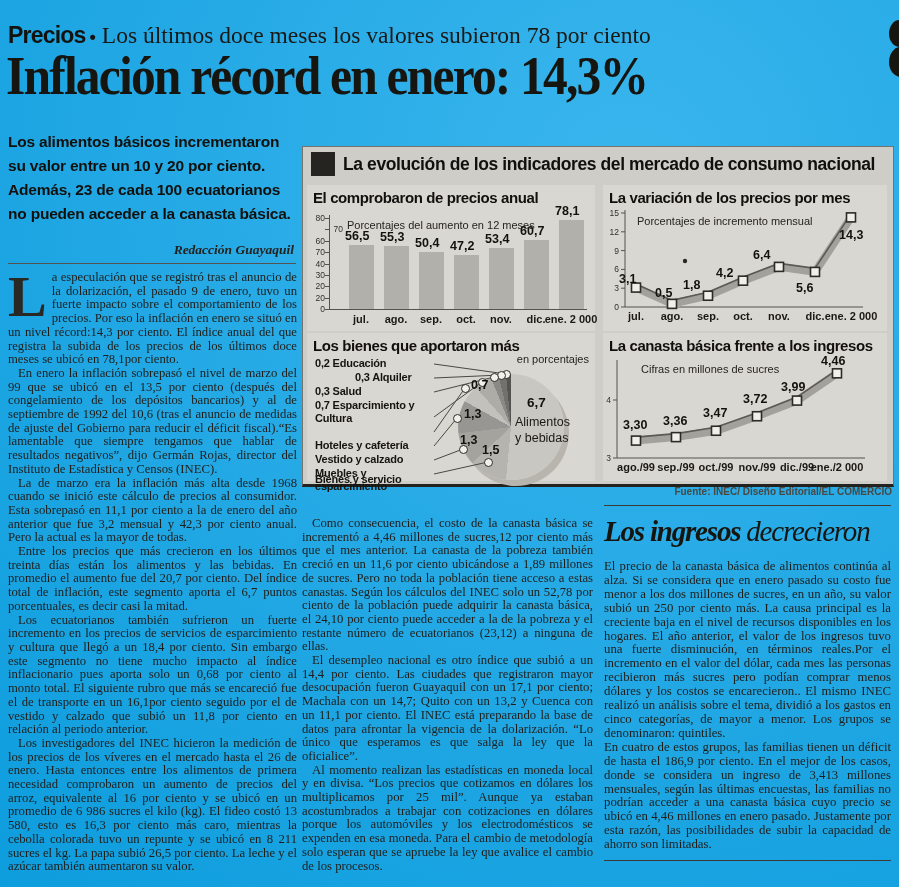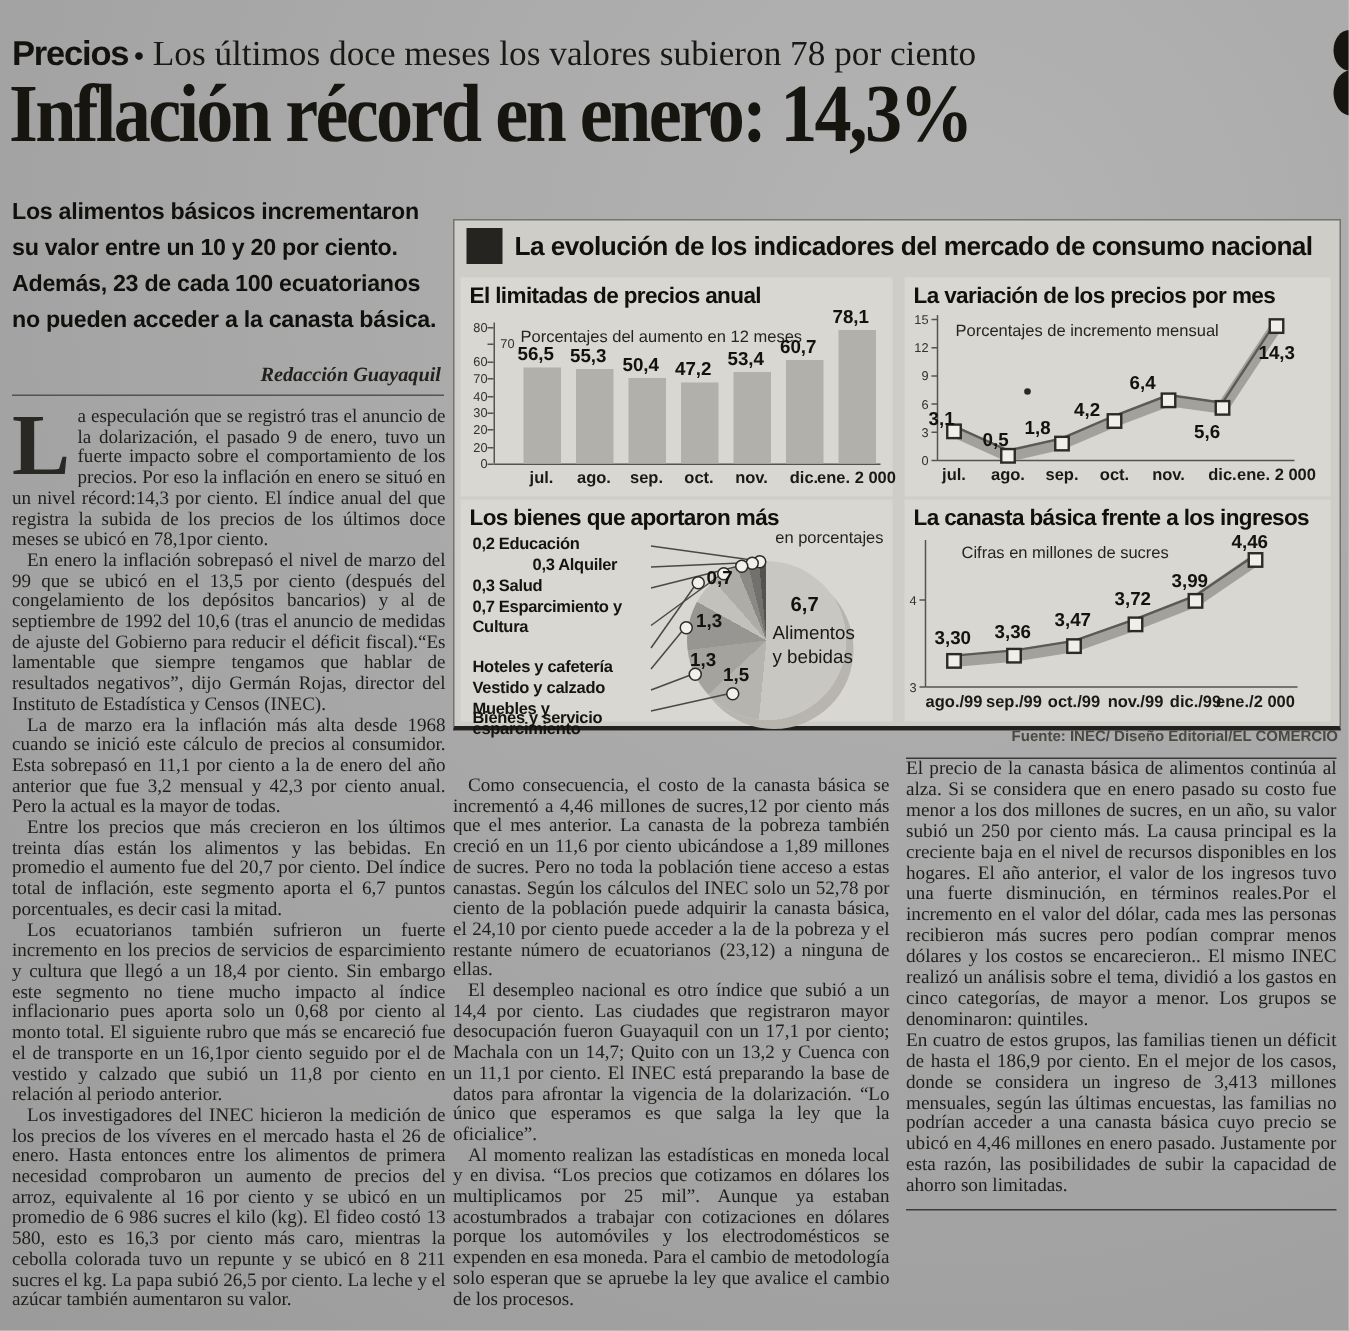--- a/index.html
+++ b/index.html
@@ -1,16 +1,16 @@
 <!DOCTYPE html>
 <html lang="es"><head>
 <meta charset="utf-8">
 <style>
   html,body{margin:0;padding:0;}
-  .page{position:relative;width:899px;height:887px;background:#a3a3a3;overflow:hidden;
+  .page{position:relative;width:899px;height:887px;background:#0ea5e9;overflow:hidden;
         font-family:"Liberation Serif",serif;color:#1d1b18;}
   .page::before{content:"";position:absolute;inset:0;
         background:radial-gradient(circle at 70% 20%,rgba(255,255,255,.18),rgba(0,0,0,.05));pointer-events:none;}
   
   .kicker{position:absolute;left:8px;top:22px;white-space:nowrap;}
   .kicker-section{font:bold 23px "Liberation Sans",sans-serif;letter-spacing:-.8px;color:#14120f;}
   .kicker-bullet{font:bold 18px "Liberation Sans",sans-serif;margin:0 6px 0 4px;color:#14120f;}
   .kicker-text{font:23.5px "Liberation Serif",serif;color:#1a1815;}
   .headline{position:absolute;left:6px;top:44px;margin:0;font:bold 55px "Liberation Serif",serif;
         letter-spacing:-2px;white-space:nowrap;transform:scaleX(.9);transform-origin:0 0;color:#17150f;}
@@ -93,21 +93,21 @@
       <p>Entre los precios que más crecieron en los últimos treinta días están los alimentos y las bebidas. En promedio el aumento fue del 20,7 por ciento. Del índice total de inflación, este segmento aporta el 6,7 puntos porcentuales, es decir casi la mitad.</p>
       <p>Los ecuatorianos también sufrieron un fuerte incremento en los precios de servicios de esparcimiento y cultura que llegó a un 18,4 por ciento. Sin embargo este segmento no tiene mucho impacto al índice inflacionario pues aporta solo un 0,68 por ciento al monto total. El siguiente rubro que más se encareció fue el de transporte en un 16,1por ciento seguido por el de vestido y calzado que subió un 11,8 por ciento en relación al periodo anterior.</p>
       <p>Los investigadores del INEC hicieron la medición de los precios de los víveres en el mercado hasta el 26 de enero. Hasta entonces entre los alimentos de primera necesidad comprobaron un aumento de precios del arroz, equivalente al 16 por ciento y se ubicó en un promedio de 6 986 sucres el kilo (kg). El fideo costó 13 580, esto es 16,3 por ciento más caro, mientras la cebolla colorada tuvo un repunte y se ubicó en 8 211 sucres el kg. La papa subió 26,5 por ciento. La leche y el azúcar también aumentaron su valor.</p>
     </div>
 
   <div class="infographic">
     <span class="ig-square"></span>
     <span class="ig-title">La evolución de los indicadores del mercado de consumo nacional</span>
 
     <div class="panel p1" id="panel-bar">
-      <div class="ptitle">El limitadas de precios anual</div>
+      <div class="ptitle">El comprobaron de precios anual</div>
       <div class="psub" style="left:40px;top:34px">Porcentajes del aumento en 12 meses</div>
     <div class="axis-v" style="left: 22px; top: 30px; height: 94px;"></div>
         <div class="axis-h" style="left: 22px; top: 124px; width: 258px;"></div>
         <div class="ytick" style="left: 2px; top: 119px;">0</div>
         <div class="tickdash" style="left: 18px; top: 124px;"></div>
         <div class="ytick" style="left: 2px; top: 107.625px;">20</div>
         <div class="tickdash" style="left: 18px; top: 112.625px;"></div>
         <div class="ytick" style="left: 2px; top: 96.25px;">20</div>
         <div class="tickdash" style="left: 18px; top: 101.25px;"></div>
         <div class="ytick" style="left: 2px; top: 84.875px;">30</div>
@@ -268,20 +268,21 @@
   <div class="ig-source">Fuente: INEC/ Diseño Editorial/EL COMERCIO</div>
 
   <div class="bodycol col2" id="col2-body">
       <p>Como consecuencia, el costo de la canasta básica se incrementó a 4,46 millones de sucres,12 por ciento más que el mes anterior. La canasta de la pobreza también creció en un 11,6 por ciento ubicándose a 1,89 millones de sucres. Pero no toda la población tiene acceso a estas canastas. Según los cálculos del INEC solo un 52,78 por ciento de la población puede adquirir la canasta básica, el 24,10 por ciento puede acceder a la de la pobreza y el restante número de ecuatorianos (23,12) a ninguna de ellas.</p>
       <p>El desempleo nacional es otro índice que subió a un 14,4 por ciento. Las ciudades que registraron mayor desocupación fueron Guayaquil con un 17,1 por ciento; Machala con un 14,7; Quito con un 13,2 y Cuenca con un 11,1 por ciento. El INEC está preparando la base de datos para afrontar la vigencia de la dolarización. “Lo único que esperamos es que salga la ley que la oficialice”.</p>
       <p>Al momento realizan las estadísticas en moneda local y en divisa. “Los precios que cotizamos en dólares los multiplicamos por 25 mil”. Aunque ya estaban acostumbrados a trabajar con cotizaciones en dólares porque los automóviles y los electrodomésticos se expenden en esa moneda. Para el cambio de metodología solo esperan que se apruebe la ley que avalice el cambio de los procesos.</p>
     </div>
 
   <div class="col3">
     <div class="sb-rule"></div>
+    <h2 class="sb-head"><span class="b">Los ingresos</span><span> decrecieron</span></h2>
     <div class="col3body" id="col3-body">
         <p>El precio de la canasta básica de alimentos continúa al alza. Si se considera que en enero pasado su costo fue menor a los dos millones de sucres, en un año, su valor subió un 250 por ciento más. La causa principal es la creciente baja en el nivel de recursos disponibles en los hogares. El año anterior, el valor de los ingresos tuvo una fuerte disminución, en términos reales.Por el incremento en el valor del dólar, cada mes las personas recibieron más sucres pero podían comprar menos dólares y los costos se encarecieron.. El mismo INEC realizó un análisis sobre el tema, dividió a los gastos en cinco categorías, de mayor a menor. Los grupos se denominaron: quintiles.</p>
         <p>En cuatro de estos grupos, las familias tienen un déficit de hasta el 186,9 por ciento. En el mejor de los casos, donde se considera un ingreso de 3,413 millones mensuales, según las últimas encuestas, las familias no podrían acceder a una canasta básica cuyo precio se ubicó en 4,46 millones en enero pasado. Justamente por esta razón, las posibilidades de subir la capacidad de ahorro son limitadas.</p>
       </div>
     <div class="sb-rule bottom"></div>
   </div>
 
   <div class="edge-glyph" style="right:-11px;top:20px;width:21px;height:27px;"></div>
   <div class="edge-glyph" style="right:-13px;top:47px;width:23px;height:30px;"></div>
 </div>

